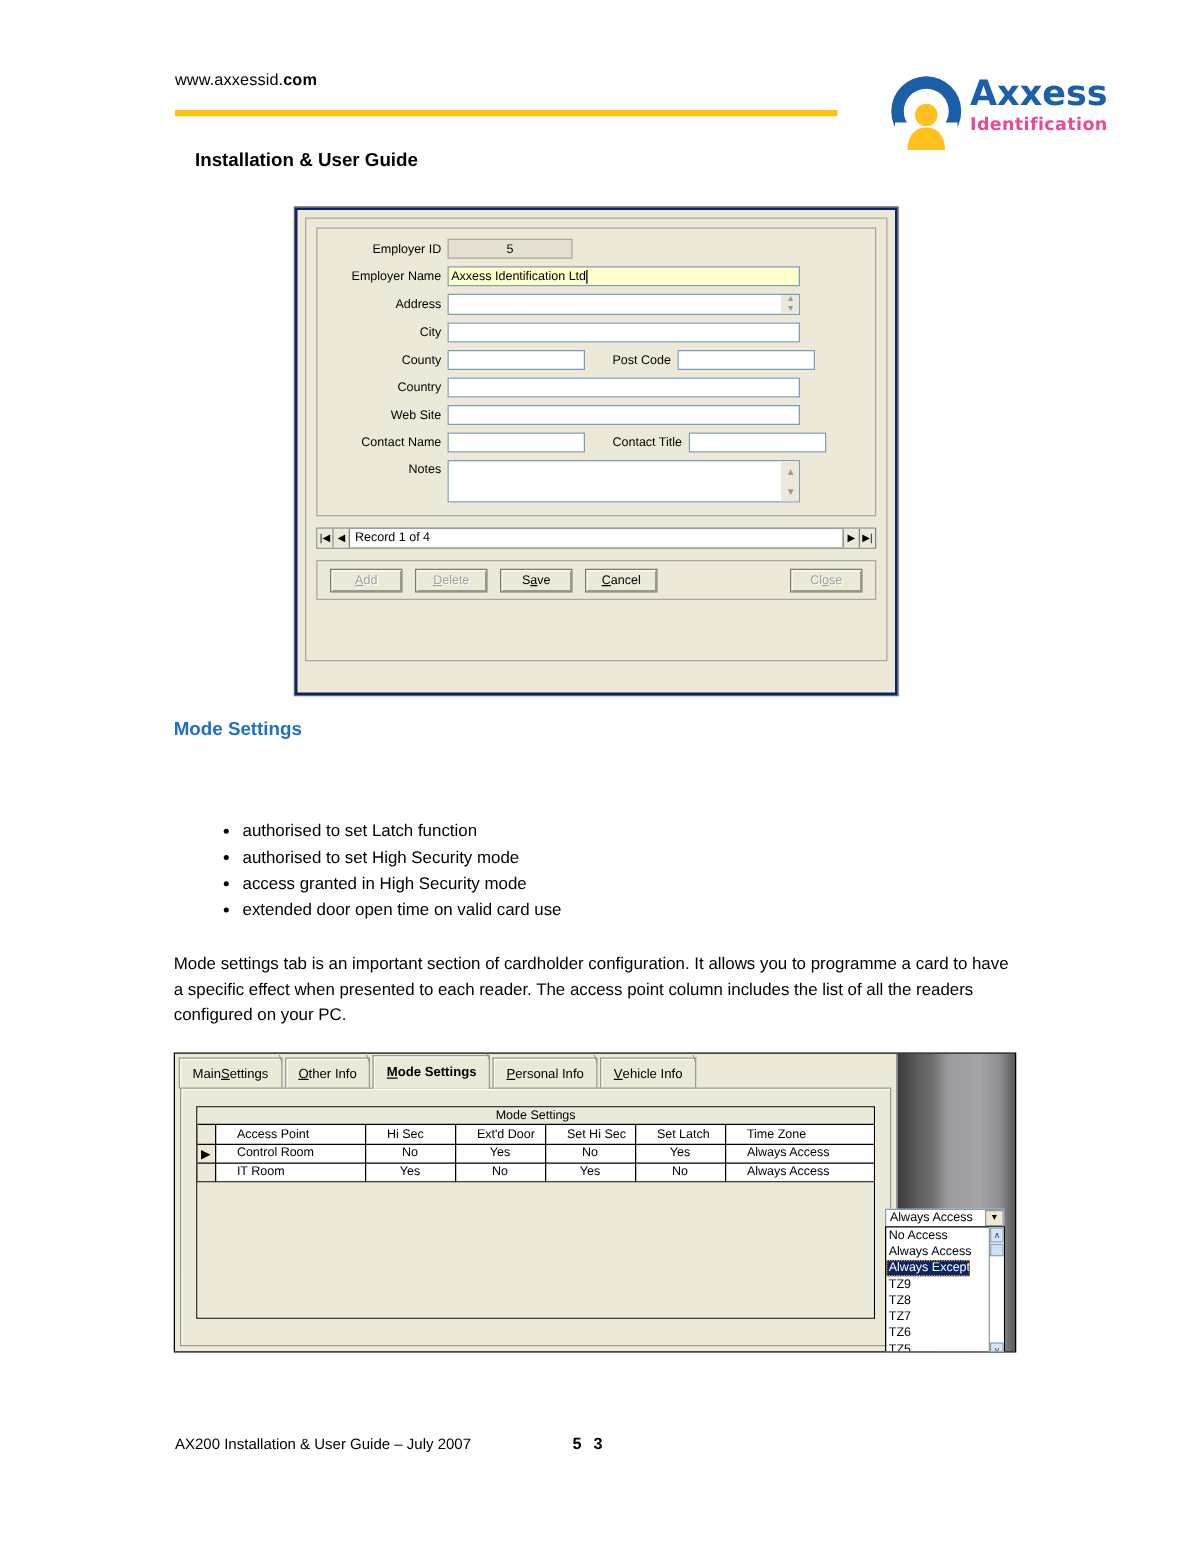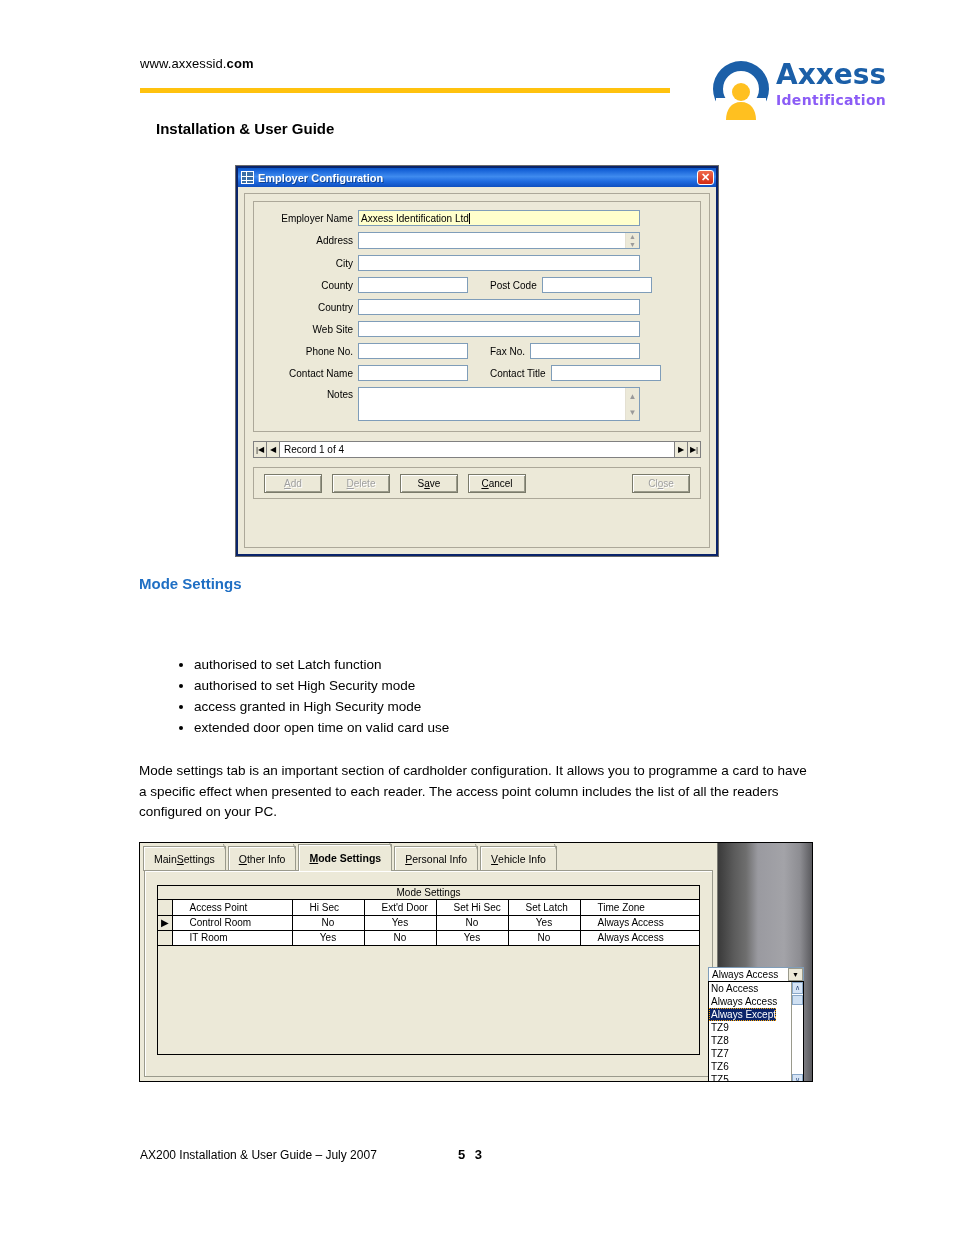--- a/index.html
+++ b/index.html
@@ -34,21 +34,21 @@
   }
   .logo-mark { position:absolute; left:0; top:0; width:62px; height:62px; }
   .logo-text { position:absolute; left:66px; top:2px; }
   .logo-ax {
     font-family:"DejaVu Sans", sans-serif;
     font-size:28px; font-weight:bold; color:#1B5FA8;
     letter-spacing:0px; line-height:30px;
   }
   .logo-sub {
     font-family:"DejaVu Sans", sans-serif;
-    font-size:14px; font-weight:bold; color:#8b5cf6;
+    font-size:14px; font-weight:bold; color:#ec4899;
     letter-spacing:.3px; line-height:16px; margin-top:2px;
   }
 
   
   .dlg {
     position:absolute; left:236px; top:166px;
     width:482px; height:390px;
     background:#ECE9D8;
     border:2px solid #0A246A;
     box-shadow:0 0 0 1px #6a6a6a;
@@ -293,38 +293,30 @@
       </svg>
     </div>
     <div class="logo-text">
       <div class="logo-ax">Axxess</div>
       <div class="logo-sub">Identification</div>
     </div>
   </div>
 
   <div class="dlg">
 
-    <div class="dlg-tb">
-      <div class="dlg-tb-icon">
-        <i style="left:1px;top:1px;width:4px;height:4px"></i>
-        <i style="left:6px;top:1px;width:6px;height:4px"></i>
-        <i style="left:1px;top:6px;width:4px;height:3px"></i>
-        <i style="left:6px;top:6px;width:6px;height:3px"></i>
-        <i style="left:1px;top:10px;width:4px;height:2px"></i>
-        <i style="left:6px;top:10px;width:6px;height:2px"></i>
-      </div>
-      <div class="dlg-tb-title">Employer Configuration</div>
-      <div class="dlg-close">✕</div>
-    </div>
 
     <div class="dlg-body">
       <div class="dlg-inner">
 
         <div class="grp">
 
+          <div class="frow">
+            <div class="flbl">Employer ID</div>
+            <div class="finp ro" style="width:100px">5</div>
+          </div>
 
           <div class="frow">
             <div class="flbl">Employer Name</div>
             <div class="finp hl wide">
                 <span>Axxess Identification Ltd</span>
                 <span class="caret"></span>
               </div>
           </div>
 
           <div class="frow">
@@ -353,26 +345,20 @@
           <div class="frow">
             <div class="flbl">Country</div>
             <div class="finp wide"></div>
           </div>
 
           <div class="frow">
             <div class="flbl">Web Site</div>
             <div class="finp wide"></div>
           </div>
 
-          <div class="frow">
-            <div class="flbl">Phone No.</div>
-            <div class="finp half"></div>
-            <div class="flbl2">Fax No.</div>
-            <div class="finp half"></div>
-          </div>
 
           <div class="frow">
             <div class="flbl">Contact Name</div>
             <div class="finp half"></div>
             <div class="flbl2">Contact Title</div>
             <div class="finp half"></div>
           </div>
 
           <div class="frow" style="align-items:flex-start">
             <div class="flbl" style="padding-top:2px">Notes</div>

